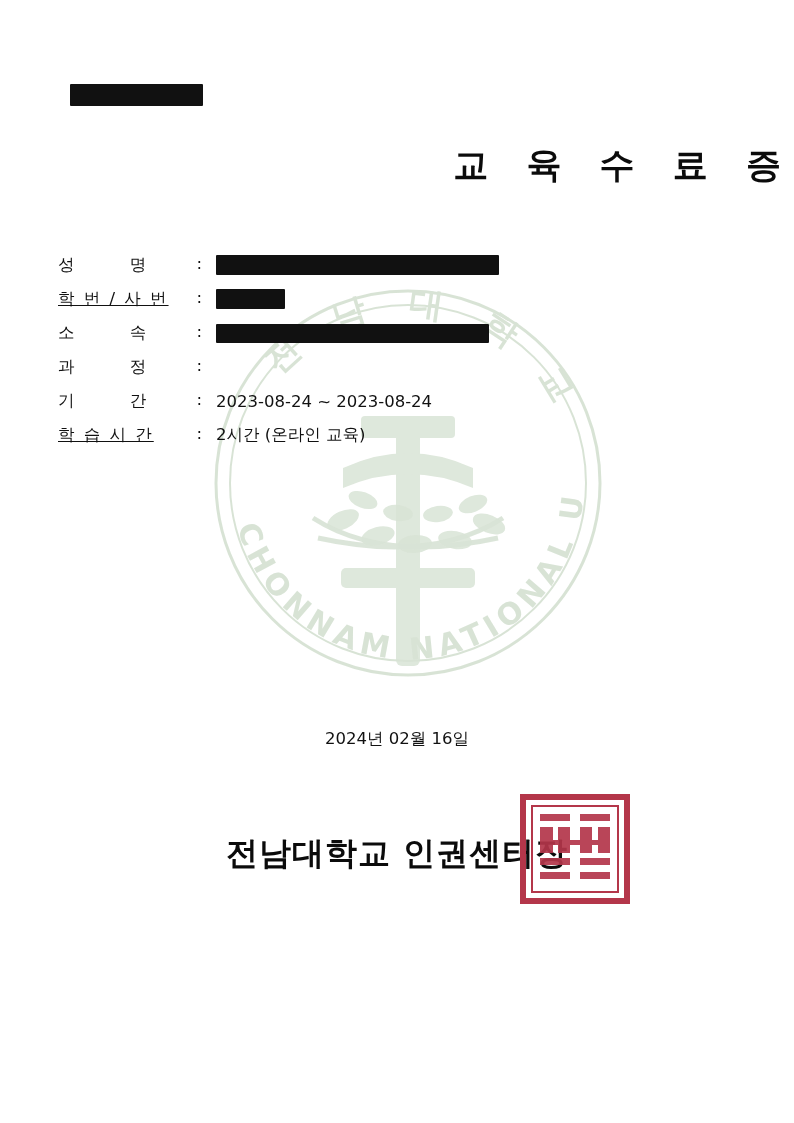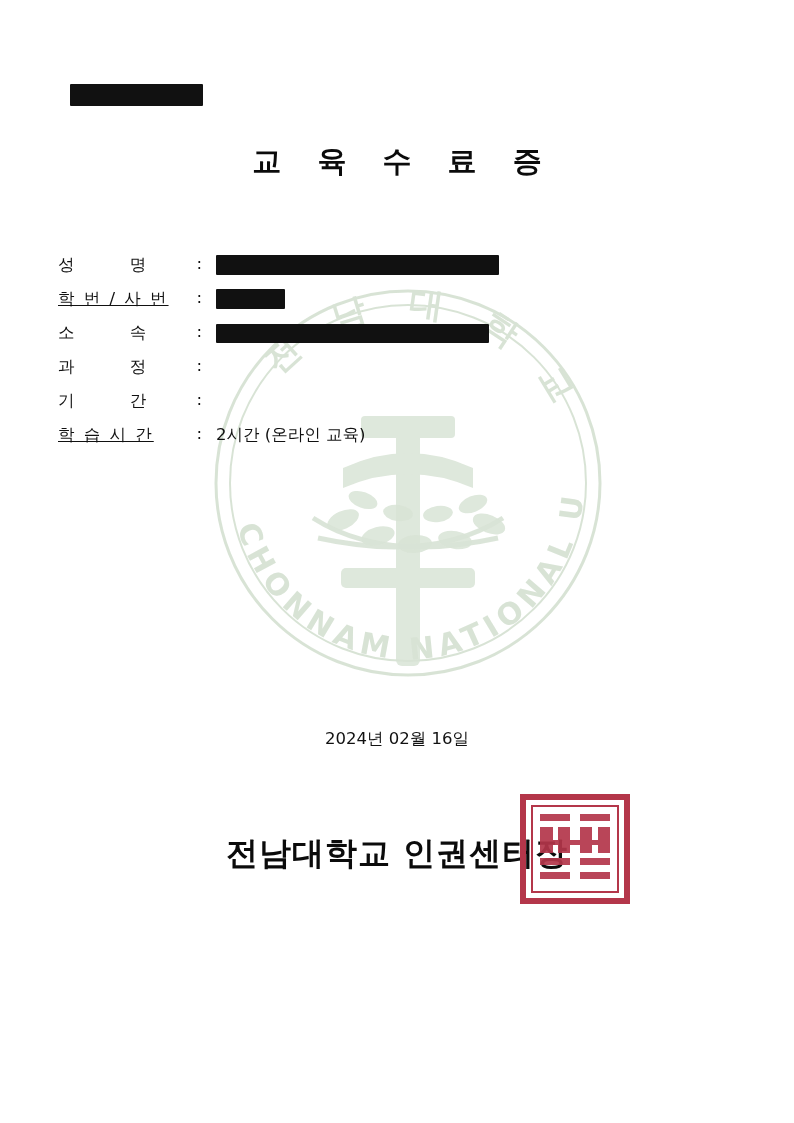--- a/index.html
+++ b/index.html
@@ -36,22 +36,22 @@
     width: 133px;
     height: 22px;
   }
 
   
   .title {
     position: absolute;
     top: 142px;
     left: 0;
     width: 794px;
-    text-align: center;
-    font-size: 29px;
+    text-align: right;
+    font-size: 35px;
     font-weight: 700;
     letter-spacing: 13px;
     text-indent: 13px;
     color: #0b0b0b;
   }
 
   
   .fields {
     position: absolute;
     left: 58px;
@@ -241,20 +241,21 @@
         <span class="colon">:</span>
       </div>
     </div>
 
     <div class="field-row">
       <div class="field-label">
         <span class="lab-spread">기</span>
         <span>간</span>
         <span class="colon">:</span>
       </div>
+      <div class="field-value">2023-08-24 ~ 2023-08-24</div>
     </div>
 
     <div class="field-row">
       <div class="field-label">
         <span class="lab-tight">학 습 시 간</span>
         <span class="colon">:</span>
       </div>
       <div class="field-value">2시간 (온라인 교육)</div>
     </div>
 

